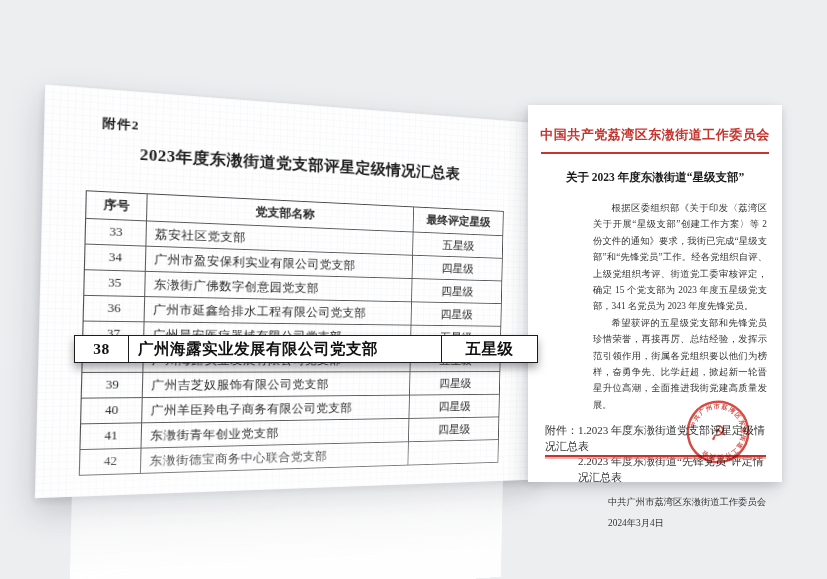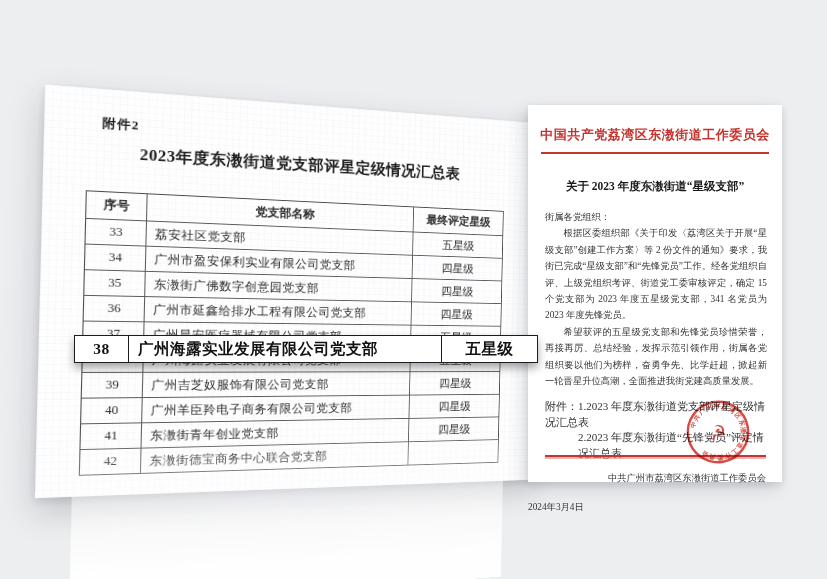--- a/index.html
+++ b/index.html
@@ -56,29 +56,29 @@
   
   .sheet-right {
     position:absolute; left:528px; top:105px; width:254px; height:377px;
     background:#fff; z-index:10;
     box-shadow:-5px 6px 16px rgba(40,45,60,.16), 0 3px 8px rgba(40,45,60,.12);
     color:#222;
   }
   .agency { margin-top:21px; text-align:center; font-size:13px; font-weight:bold;
     color:#c5342e; letter-spacing:.5px; }
   .red-rule { margin:8px 13px 0; height:2px; background:#c5342e; }
-  .notice-title { margin-top:23px; text-align:center; font-size:11.5px; font-weight:bold;
+  .notice-title { margin-top:14px; text-align:center; font-size:11.5px; font-weight:bold;
     line-height:19px; color:#1a1a1a; }
   .notice-body { margin:13px 15px 0 17px; font-size:9.3px; line-height:16.4px;
     text-align:justify; color:#333; }
-  .notice-body p.indent { text-indent:2em; }
+  .notice-body p.indent { text-indent:2em;margin-left:48px; }
   .attach { margin:10px 15px 0 17px; font-size:11px; line-height:15.5px; color:#333; }
   .attach .l2 { margin-left:3em; }
   .signer { margin-top:11px; padding-right:16px; text-align:right; font-size:9.3px; color:#333; position:relative; z-index:1; }
-  .dateline { padding-right:38px; margin-top:16px; text-align:left; font-size:9.3px; color:#333; position:relative; z-index:1; }
+  .dateline { padding-right:38px; margin-top:8px; text-align:center; font-size:9.3px; color:#333; position:relative; z-index:1; }
   .seal { position:absolute; left:157px; top:294px; width:66px; height:66px; z-index:2;
     opacity:.88; mix-blend-mode:multiply; transform:rotate(-10deg); }
   .bottom-rule { position:absolute; left:17px; top:350px; width:221px; height:2px;
     background:#c5342e; box-shadow:0 2px 0 rgba(226,120,115,.55); }
 </style>
 </head>
 <body>
 
 <div class="sheet-left">
   <div class="annex-label">附件2</div>
@@ -160,21 +160,20 @@
   <span class="rate">五星级</span>
 </div>
 
 <div class="sheet-right">
   <div class="agency">中国共产党荔湾区东漖街道工作委员会</div>
   <div class="red-rule"></div>
   <div class="notice-title">
     <div>关于 2023 年度东漖街道“星级支部”</div>
   </div>
   <div class="notice-body">
-    <p>街属各党组织：</p>
     <p class="indent">根据区委组织部《关于印发〈荔湾区关于开展“星级支部”创建工作方案〉等 2 份文件的通知》要求，我街已完成“星级支部”和“先锋党员”工作。经各党组织自评、上级党组织考评、街道党工委审核评定，确定 15 个党支部为 2023 年度五星级党支部，341 名党员为 2023 年度先锋党员。</p>
     <p class="indent">希望获评的五星级党支部和先锋党员珍惜荣誉，再接再厉、总结经验，发挥示范引领作用，街属各党组织要以他们为榜样，奋勇争先、比学赶超，掀起新一轮晋星升位高潮，全面推进我街党建高质量发展。</p>
   </div>
   <div class="attach">
     <div><span>附件：</span><span>1.2023 年度东漖街道党支部评星定级情况汇总表</span></div>
     <div class="l2">2.2023 年度东漖街道“先锋党员”评定情况汇总表</div>
   </div>
   <div class="signer">中共广州市荔湾区东漖街道工作委员会</div>
   <div class="dateline">2024年3月4日</div>
 

